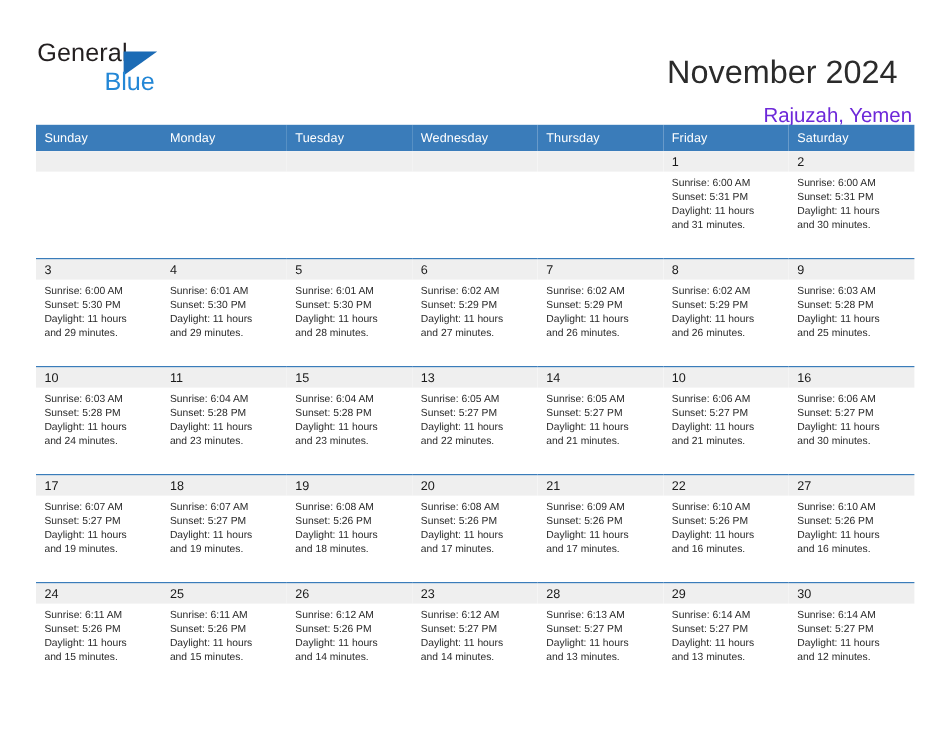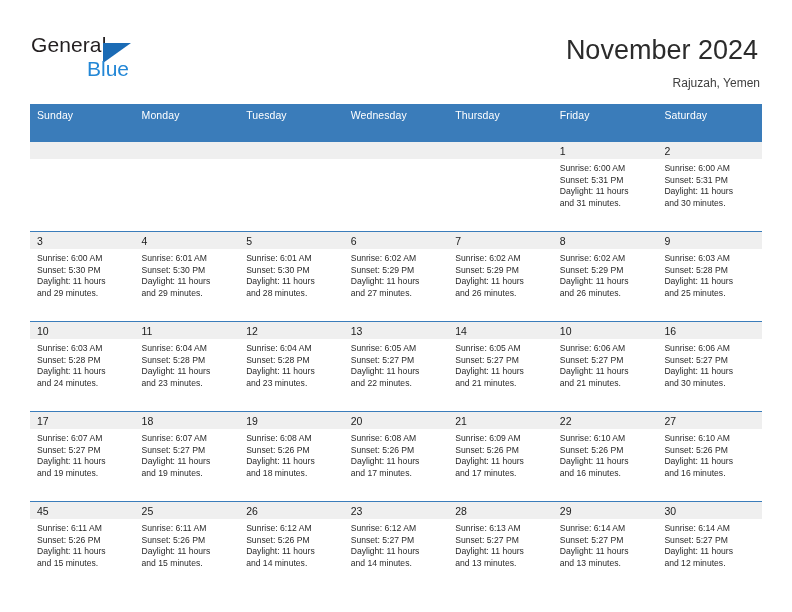--- a/index.html
+++ b/index.html
@@ -72,46 +72,46 @@
     right: 32px;
     top: 32px;
     text-align: right;
   }
   .cal-title {
     font-size: 27px;
     color: #2b2b2b;
     line-height: 32px;
     white-space: nowrap;
     font-weight: normal;
-    margin: 2px;
+    margin: 12px;
   }
   .cal-subtitle {
-    font-size: 12px;
-    color: #404040;
+    font-size: 17px;
+    color: #6d28d9;
     line-height: 18px;
     margin-top: 8px;
     white-space: nowrap;
   }
 
   
   .calendar {
     position: absolute;
     left: 30px;
     top: 104px;
     width: 732px;
     border-collapse: collapse;
     table-layout: fixed;
   }
   .calendar th {
     background: #3a7cba;
     color: #ffffff;
     font-size: 10.5px;
     font-weight: normal;
     text-align: left;
-    padding: 5px 0 21px 7px;
+    padding: 5px 0 5px 7px;
     height: 12px;
     border: none;
     letter-spacing: 0.1px;
   }
   .calendar td {
     vertical-align: top;
     padding: 0;
     border: none;
     border-top: 1px solid #3a7cba;
     height: 89px;
@@ -321,21 +321,21 @@
           <td class="cell">
             <div class="daynum-bar">11</div>
             <div class="cell-body">
               <div>Sunrise: 6:04 AM</div>
               <div>Sunset: 5:28 PM</div>
               <div>Daylight: 11 hours</div>
               <div>and 23 minutes.</div>
             </div>
           </td>
           <td class="cell">
-            <div class="daynum-bar">12</div>
+            <div class="daynum-bar">15</div>
             <div class="cell-body">
               <div>Sunrise: 6:04 AM</div>
               <div>Sunset: 5:28 PM</div>
               <div>Daylight: 11 hours</div>
               <div>and 23 minutes.</div>
             </div>
           </td>
           <td class="cell">
             <div class="daynum-bar">13</div>
             <div class="cell-body">
@@ -433,21 +433,21 @@
             <div class="cell-body">
               <div>Sunrise: 6:10 AM</div>
               <div>Sunset: 5:26 PM</div>
               <div>Daylight: 11 hours</div>
               <div>and 16 minutes.</div>
             </div>
           </td>
         </tr>
         <tr class="week-row">
           <td class="cell">
-            <div class="daynum-bar">45</div>
+            <div class="daynum-bar">24</div>
             <div class="cell-body">
               <div>Sunrise: 6:11 AM</div>
               <div>Sunset: 5:26 PM</div>
               <div>Daylight: 11 hours</div>
               <div>and 15 minutes.</div>
             </div>
           </td>
           <td class="cell">
             <div class="daynum-bar">25</div>
             <div class="cell-body">

